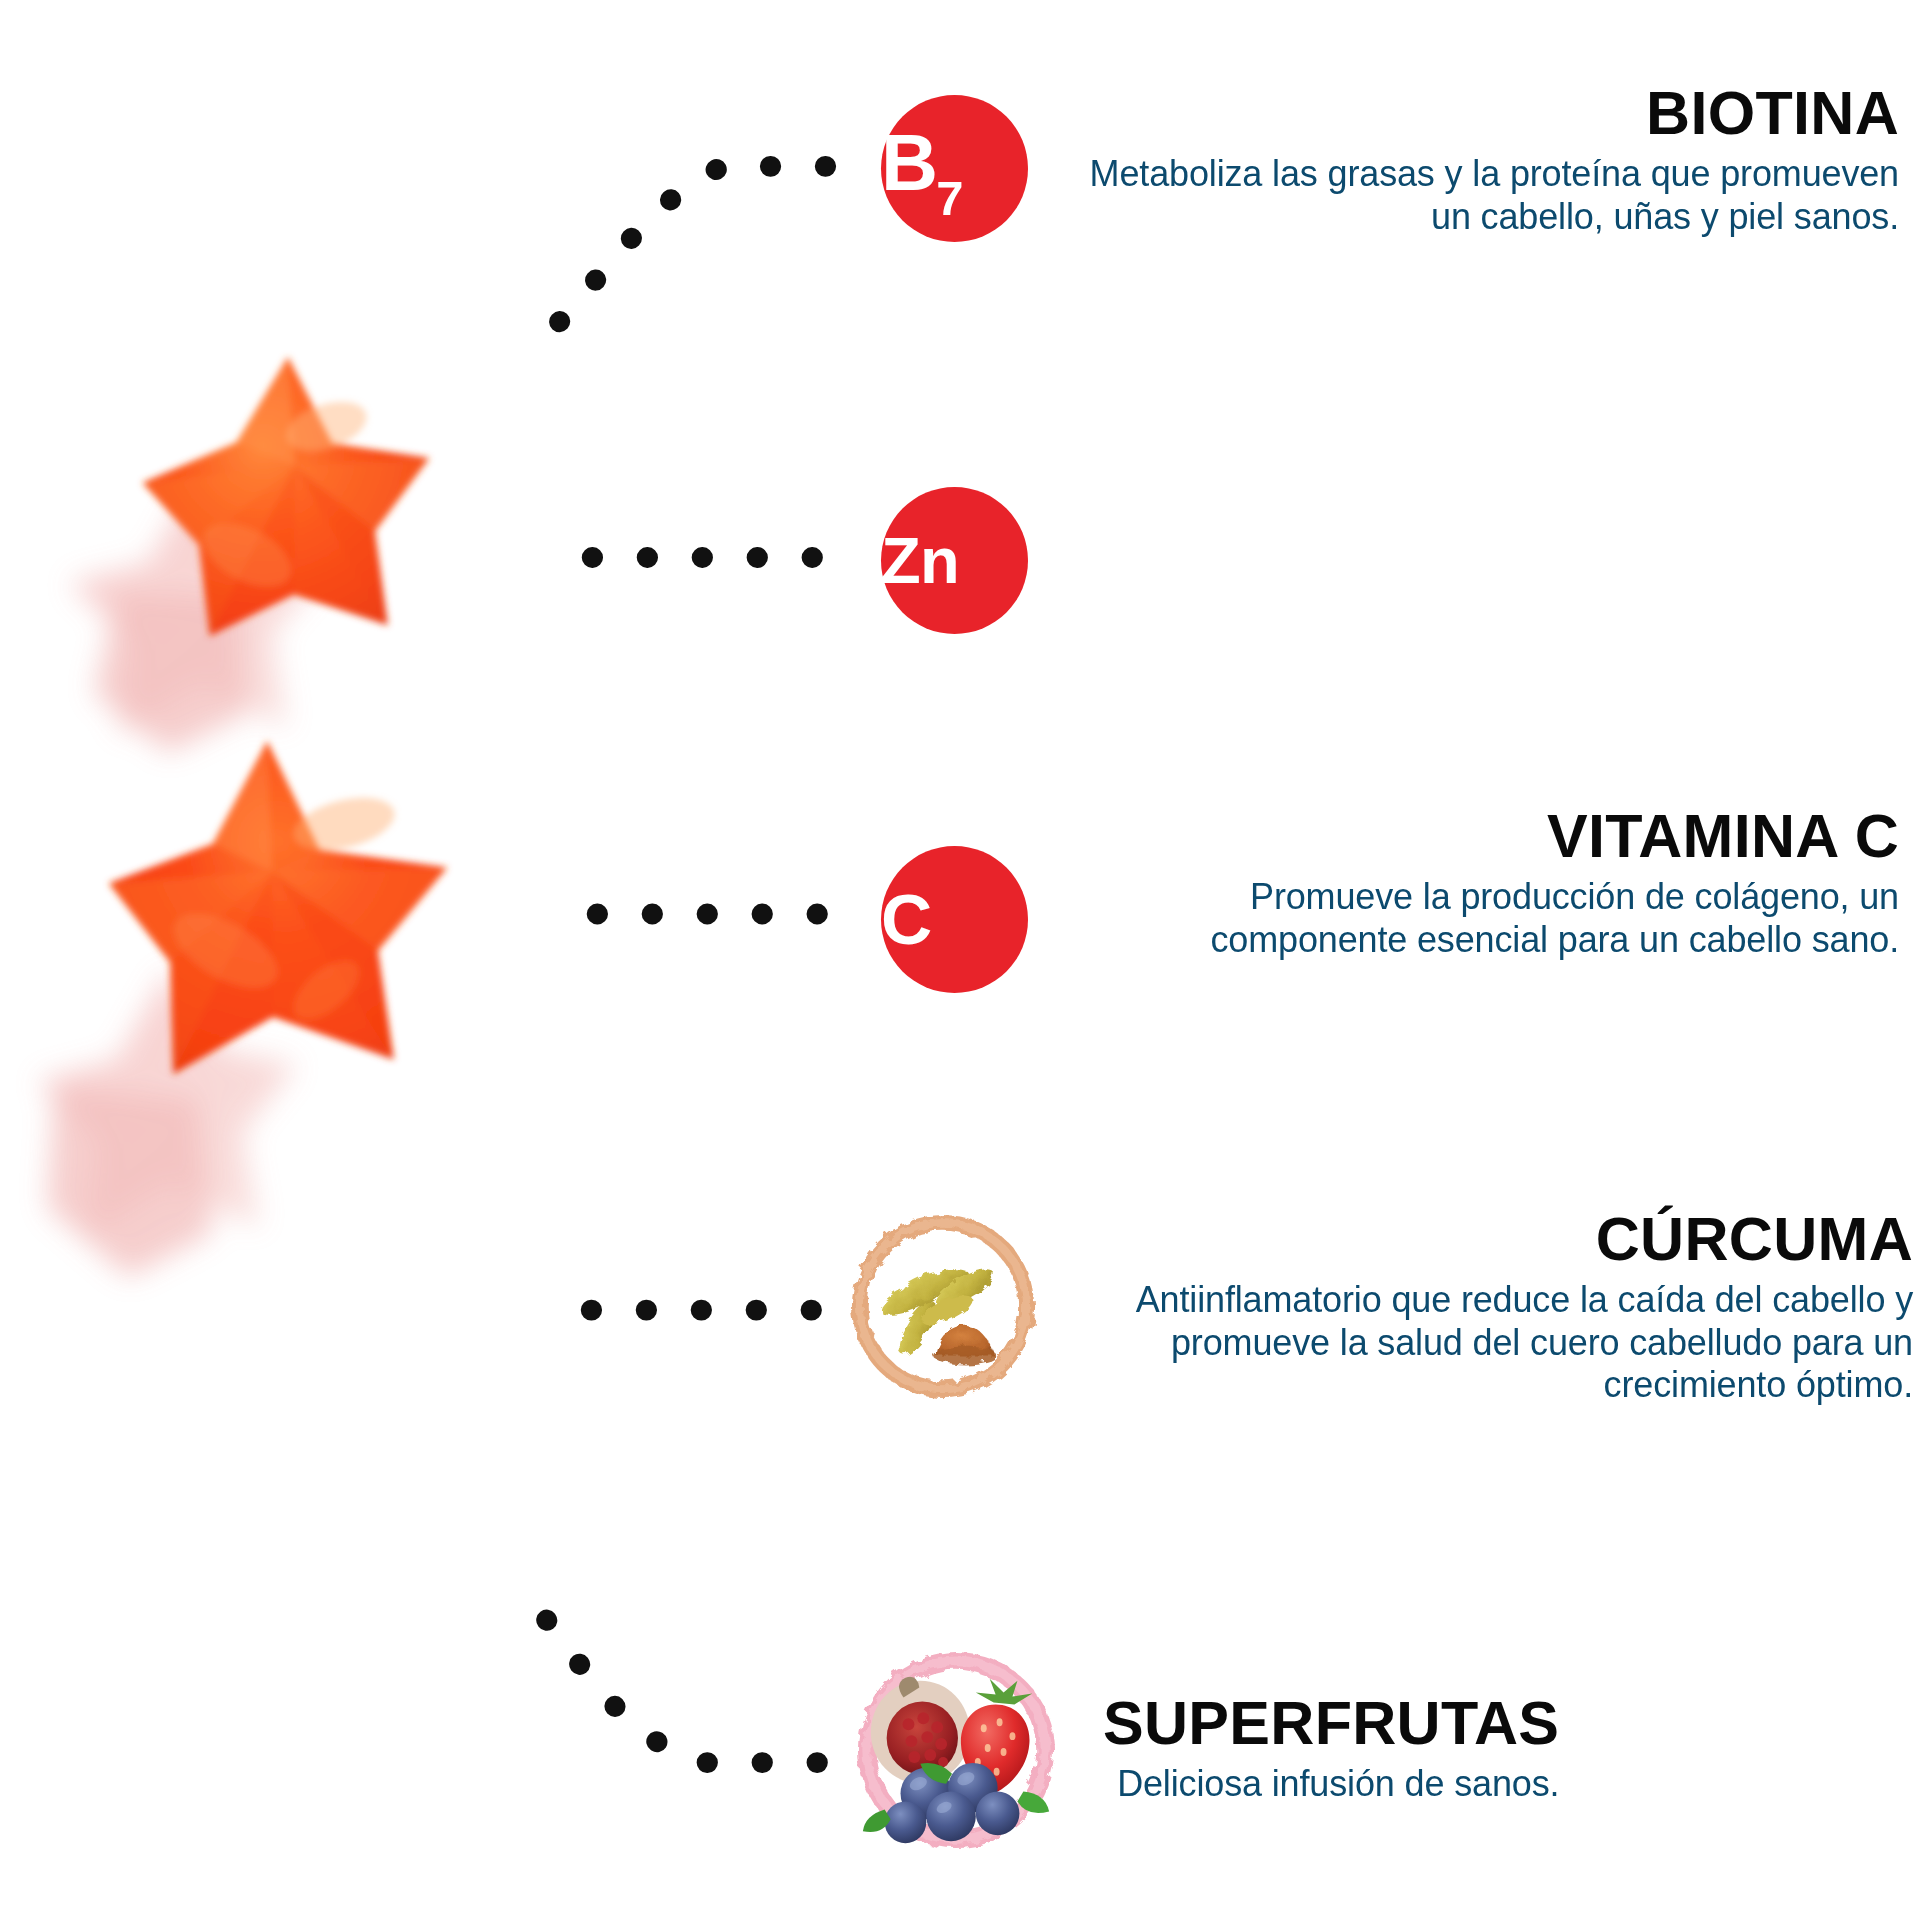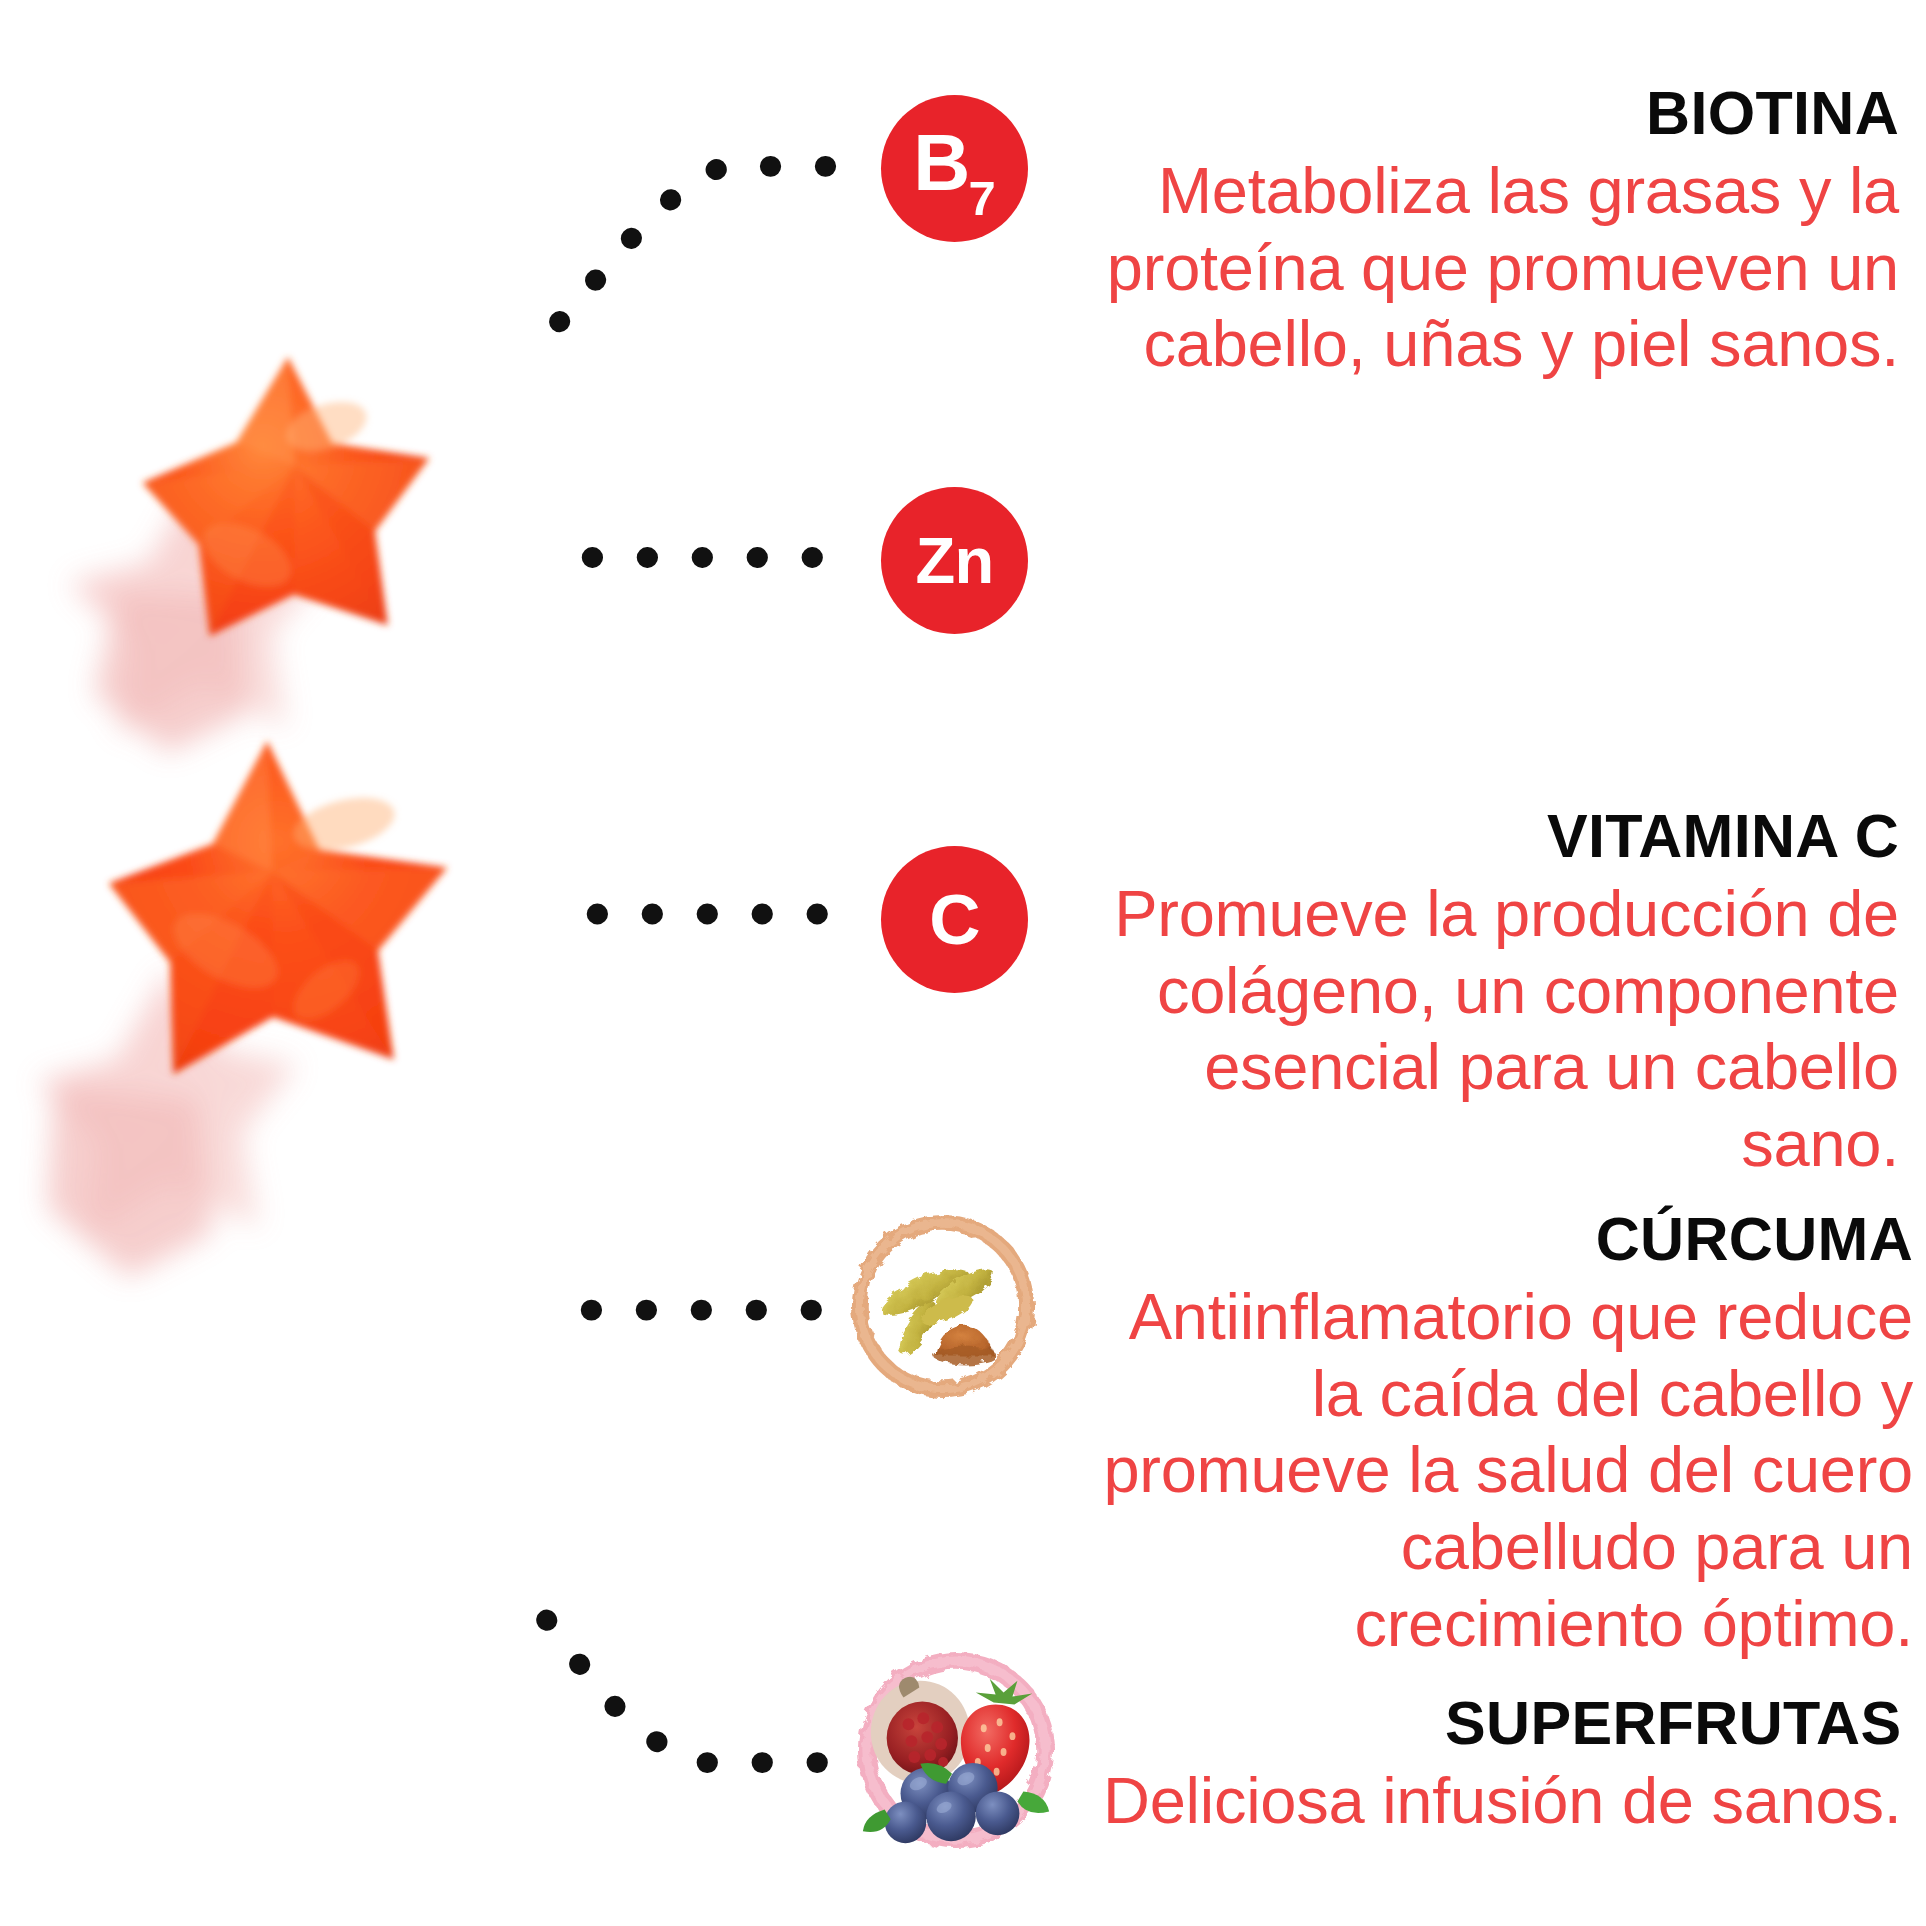--- a/index.html
+++ b/index.html
@@ -42,21 +42,20 @@
     display: flex;
     align-items: flex-start;
   }
 
   .badge {
     position: relative;
     flex: 0 0 auto;
     border-radius: 50%;
     display: flex;
     align-items: center;
-    justify-content: center;
   }
 
   .badge-red {
     background: #e8232a;
     color: #ffffff;
     font-weight: 700;
   }
 
   .badge-letter {
     font-family: "Liberation Sans", sans-serif;
@@ -85,22 +84,22 @@
     color: #0a0a0a;
     font-size: 61px;
     line-height: 1.05;
     letter-spacing: 0.005em;
     white-space: nowrap;
   }
 
   .nut-desc {
     font-family: "Liberation Sans", sans-serif;
     font-weight: 500;
-    color: #ef4444;
-    font-size: 65px;
+    color: #0c4a6e;
+    font-size: 36px;
     line-height: 1.18;
     letter-spacing: -0.004em;
     margin-top: 8px;
   }
 
   
   .badge-img {
     position: relative;
     overflow: visible;
   }

